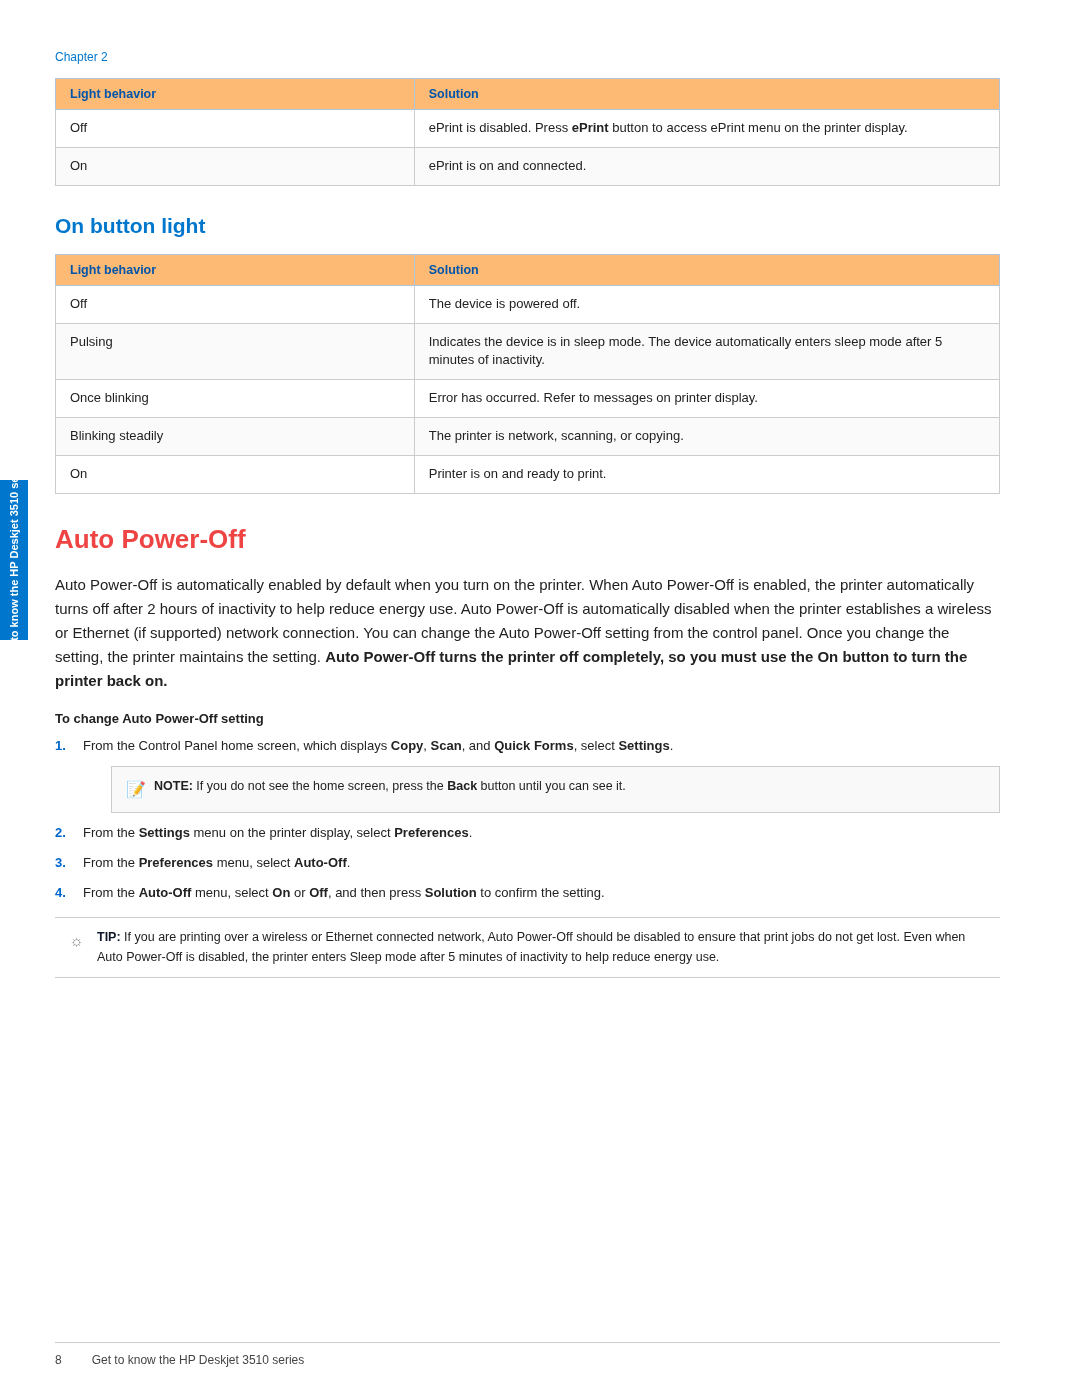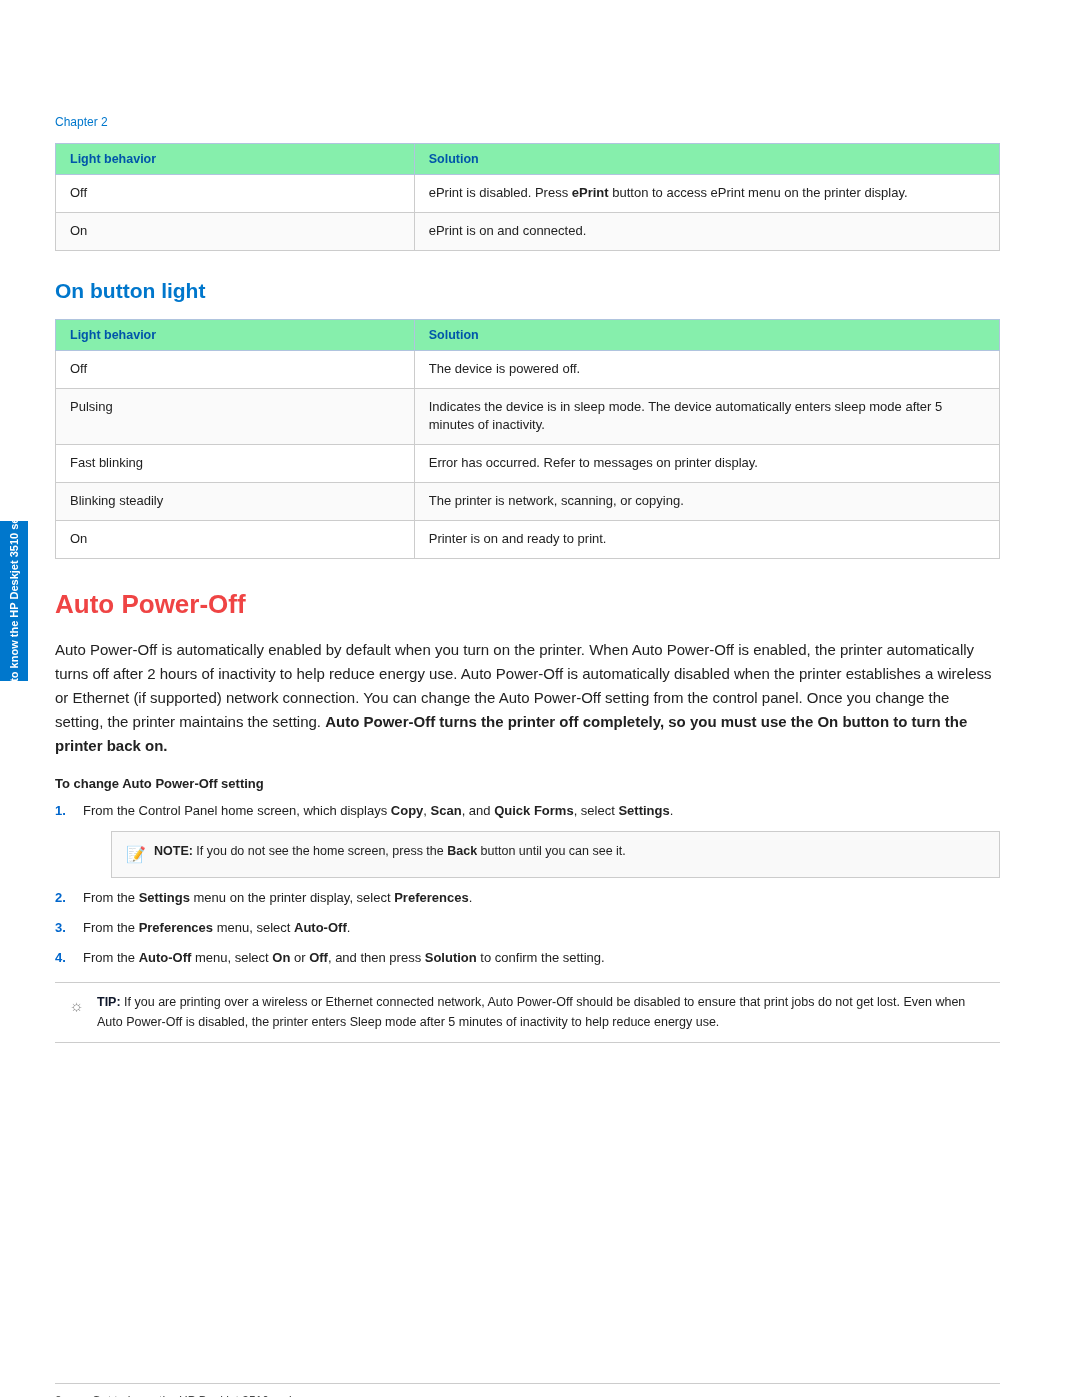--- a/index.html
+++ b/index.html
@@ -42,40 +42,39 @@
       transform: rotate(180deg);
       white-space: nowrap;
       text-align: center;
       line-height: 1.3;
     }
 
     
     .main-content {
       margin-left: 55px;
       margin-right: 80px;
-      padding-top: 74px;
+      padding-top: 50px;
       padding-bottom: 60px;
-      margin-top: 41px;
     }
 
     
     .chapter-label {
       color: #0077cc;
       font-size: 12px;
       margin-bottom: 14px;
     }
 
     
     .data-table {
       width: 100%;
       border-collapse: collapse;
       margin-bottom: 28px;
     }
     .data-table th {
-      background: #86efac;
+      background: #fdba74;
       color: #0055aa;
       font-size: 12.5px;
       font-weight: bold;
       padding: 8px 14px;
       text-align: left;
       border: 1px solid #b0c4de;
     }
     .data-table td {
       padding: 9px 14px;
       border: 1px solid #ccc;
@@ -255,21 +254,21 @@
       <tbody>
         <tr>
           <td>Off</td>
           <td>The device is powered off.</td>
         </tr>
         <tr>
           <td>Pulsing</td>
           <td>Indicates the device is in sleep mode. The device automatically enters sleep mode after 5 minutes of inactivity.</td>
         </tr>
         <tr>
-          <td>Fast blinking</td>
+          <td>Once blinking</td>
           <td>Error has occurred. Refer to messages on printer display.</td>
         </tr>
         <tr>
           <td>Blinking steadily</td>
           <td>The printer is network, scanning, or copying.</td>
         </tr>
         <tr>
           <td>On</td>
           <td>Printer is on and ready to print.</td>
         </tr>

